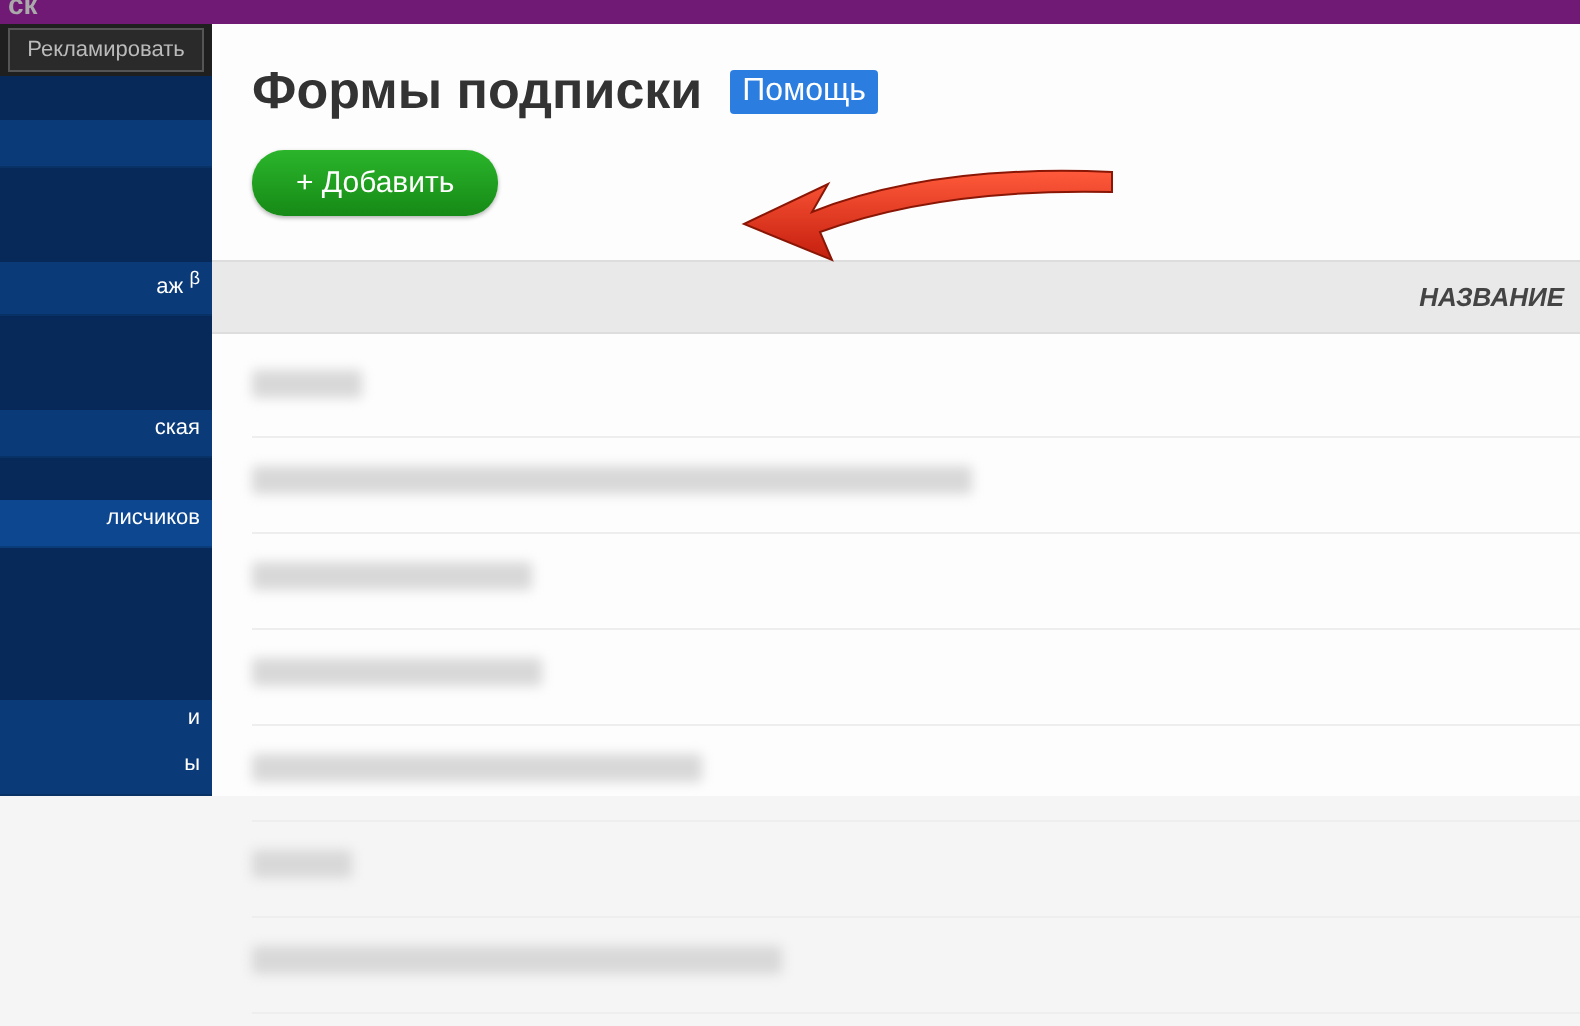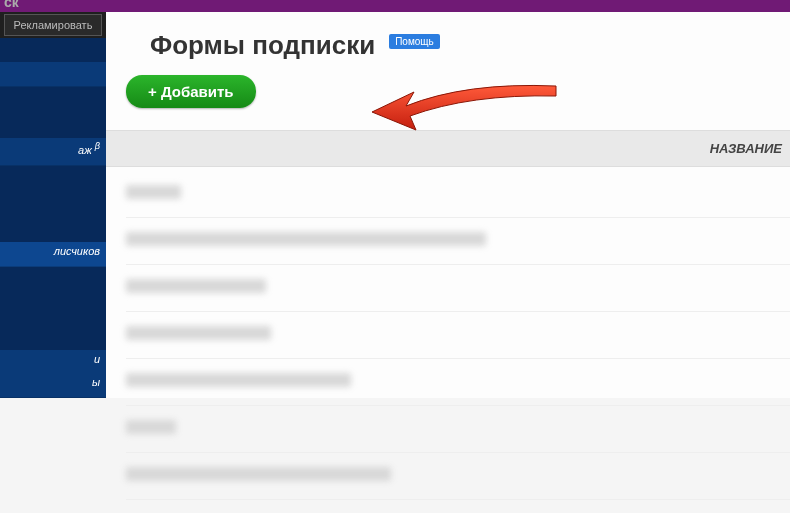--- a/index.html
+++ b/index.html
@@ -55,21 +55,20 @@
       text-align: center;
     }
     .side-item {
       color: #fff;
       font-size: 11px;
       padding: 3px 6px 9px 0;
       text-align: right;
       border-bottom: 1px solid rgba(0,0,0,0.15);
       cursor: pointer;
       min-height: 24px;
-      font-style: italic;
     }
     .side-item.active {
       background: #0d4790;
     }
     .side-spacer {
       height: 52px;
       background: #07295a;
     }
     .side-spacer.short {
       height: 24px;
@@ -78,49 +77,48 @@
       height: 60px;
     }
     .main {
       flex: 1;
       background: #fdfdfd;
       padding: 18px 0 0 20px;
       position: relative;
     }
     .header-row {
       display: flex;
-      align-items: center;
+      align-items: flex-end;
       gap: 14px;
       margin-bottom: 14px;
-      margin-left: 24px;
     }
     .page-title {
       font-size: 26px;
       font-weight: bold;
       color: #333;
     }
     .help-badge {
       background: #2b7de0;
       color: #fff;
-      font-size: 10px;
+      font-size: 16px;
       padding: 2px 6px;
       border-radius: 2px;
       cursor: pointer;
       position: relative;
       top: -4px;
     }
     .add-btn {
       background: #1a9b1a;
       background: linear-gradient(to bottom, #2bb52b, #168a16);
       color: #fff;
       border: none;
       border-radius: 16px;
       padding: 8px 22px;
       font-size: 15px;
-      font-weight: bold;
+      font-weight: normal;
       cursor: pointer;
       box-shadow: 0 1px 2px rgba(0,0,0,0.3);
     }
     .arrow-svg {
       position: absolute;
       left: 260px;
       top: 62px;
       pointer-events: none;
     }
     .table-area {
@@ -172,20 +170,23 @@
 
     <div class="side-spacer"></div>
 
     <div class="side-item">
       <span>аж</span>
       <sup>β</sup>
     </div>
 
     <div class="side-spacer"></div>
 
+    <div class="side-item">
+      <span>ская</span>
+    </div>
 
     <div class="side-spacer short"></div>
 
     <div class="side-item active">
       <span>лисчиков</span>
     </div>
 
     <div class="side-spacer tall"></div>
 
 

